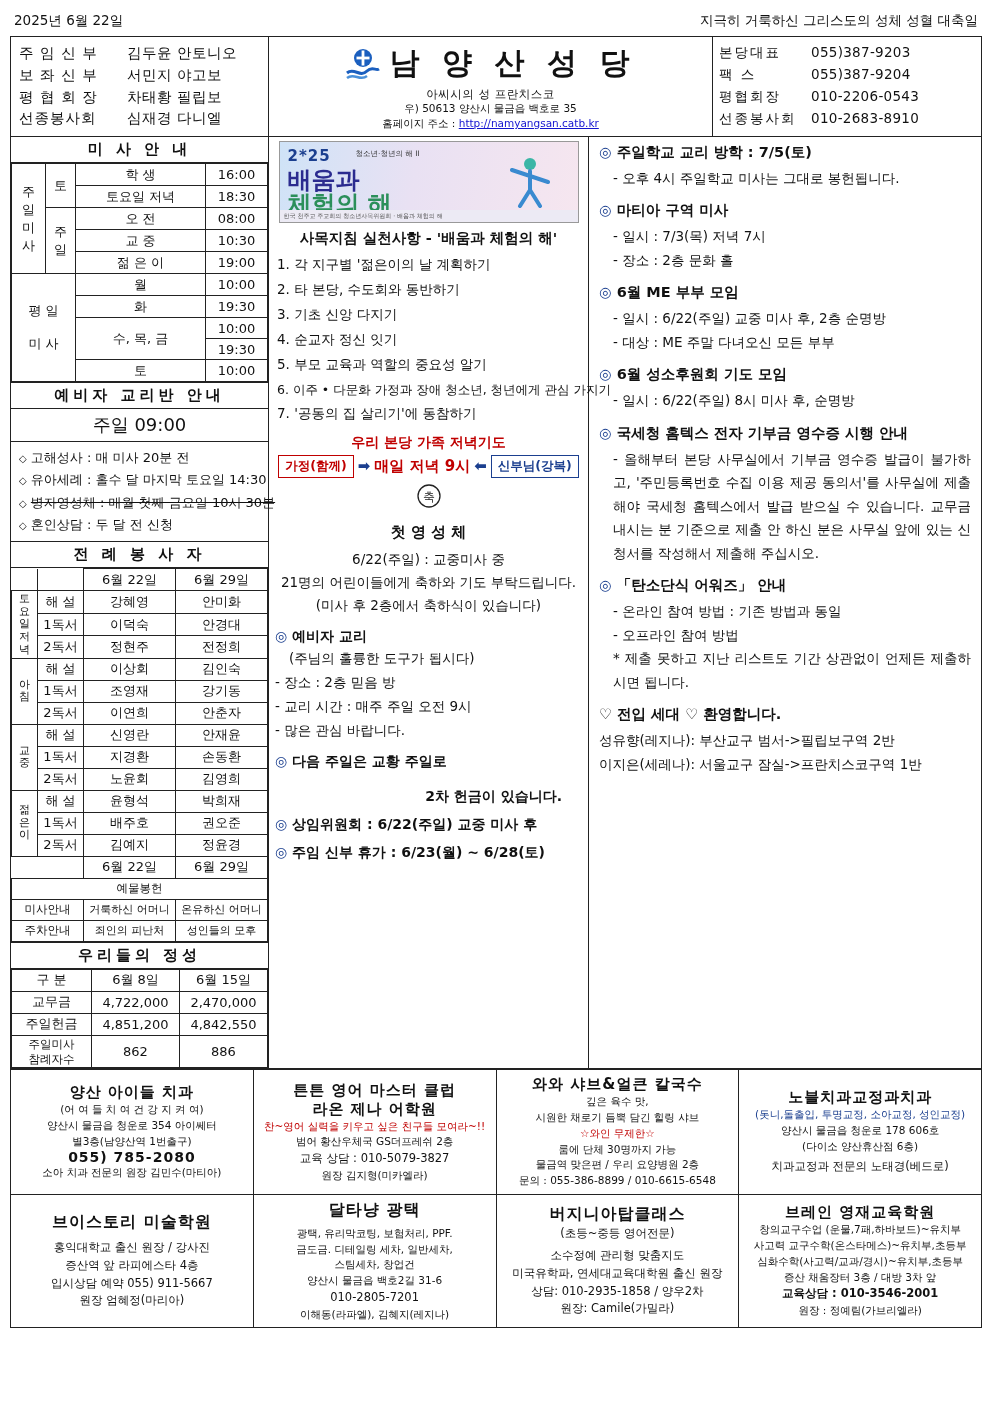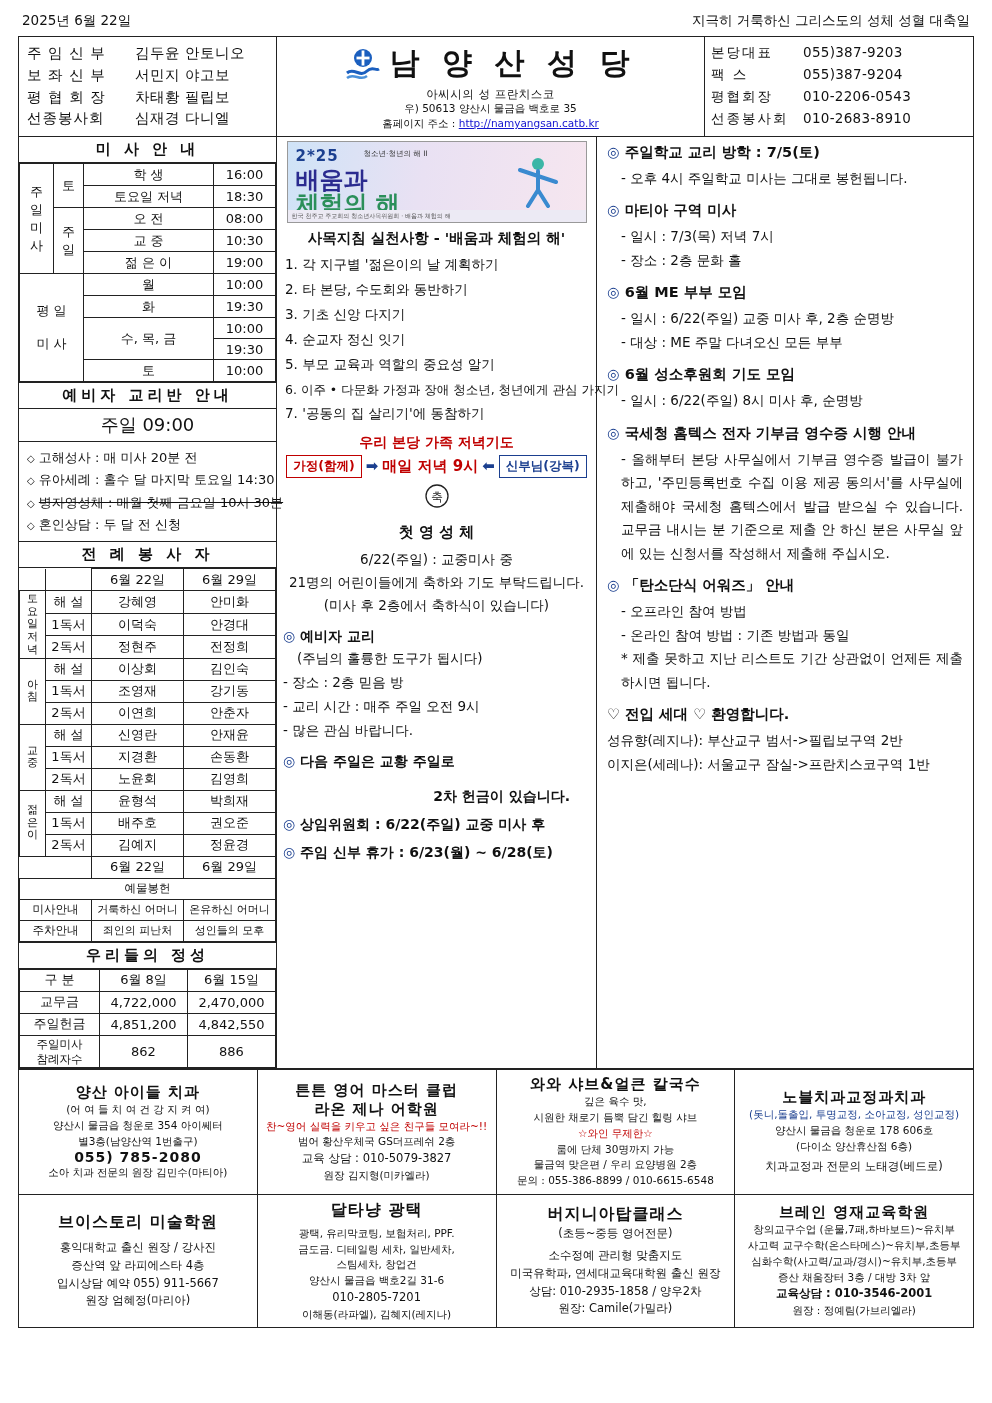--- a/index.html
+++ b/index.html
@@ -3,21 +3,21 @@
 <meta charset="utf-8">
 <style>
   * { box-sizing: border-box; }
   body {
     margin: 0; padding: 0;
     width: 992px; height: 1403px;
     background: #ffffff;
     font-family: "DejaVu Sans", "Liberation Sans", sans-serif;
     color: #111;
   }
-  .page { width: 992px; height: 1207px; padding: 10px 18px; position: relative; }
+  .page { width: 992px; height: 1207px; padding: 10px 10px; position: relative; }
 
   
   .topline { display: flex; justify-content: space-between; font-size: 13.5px; padding: 2px 4px 6px 4px; }
 
   table { border-collapse: collapse; }
 
   
   .masthead { display: flex; width: 100%; border: 1px solid #222; }
   .mh-left { width: 258px; border-right: 1px solid #222; padding: 6px 8px; }
   .mh-left .row { display: flex; font-size: 14.5px; line-height: 1.5; }
@@ -448,22 +448,22 @@
       <div class="c3item">
         <div class="c3head"><span class="mk">◎</span> <span>6월 성소후원회 기도 모임</span></div>
         <div class="c3line">- 일시 : 6/22(주일) 8시 미사 후, 순명방</div>
       </div>
       <div class="c3item">
         <div class="c3head"><span class="mk">◎</span> <span>국세청 홈텍스 전자 기부금 영수증 시행 안내</span></div>
         <div class="c3just">- 올해부터 본당 사무실에서 기부금 영수증 발급이 불가하고, '주민등록번호 수집 이용 제공 동의서'를 사무실에 제출해야 국세청 홈텍스에서 발급 받으실 수 있습니다. 교무금 내시는 분 기준으로 제출 안 하신 분은 사무실 앞에 있는 신청서를 작성해서 제출해 주십시오.</div>
       </div>
       <div class="c3item">
         <div class="c3head"><span class="mk">◎</span> <span>「탄소단식 어워즈」 안내</span></div>
+        <div class="c3line">- 온라인 참여 방법 : 기존 방법과 동일</div>
         <div class="c3line">- 오프라인 참여 방법</div>
-        <div class="c3line">- 온라인 참여 방법 : 기존 방법과 동일</div>
         <div class="c3just">* 제출 못하고 지난 리스트도 기간 상관없이 언제든 제출하시면 됩니다.</div>
       </div>
       <div class="c3item">
         <div class="c3head">♡ 전입 세대  ♡  환영합니다.</div>
         <div style="font-size:13.5px;line-height:1.74">성유향(레지나): 부산교구 범서-&gt;필립보구역 2반</div>
         <div style="font-size:13.5px;line-height:1.74">이지은(세레나): 서울교구 잠실-&gt;프란치스코구역 1반</div>
       </div>
     </div>
   </div>
 

